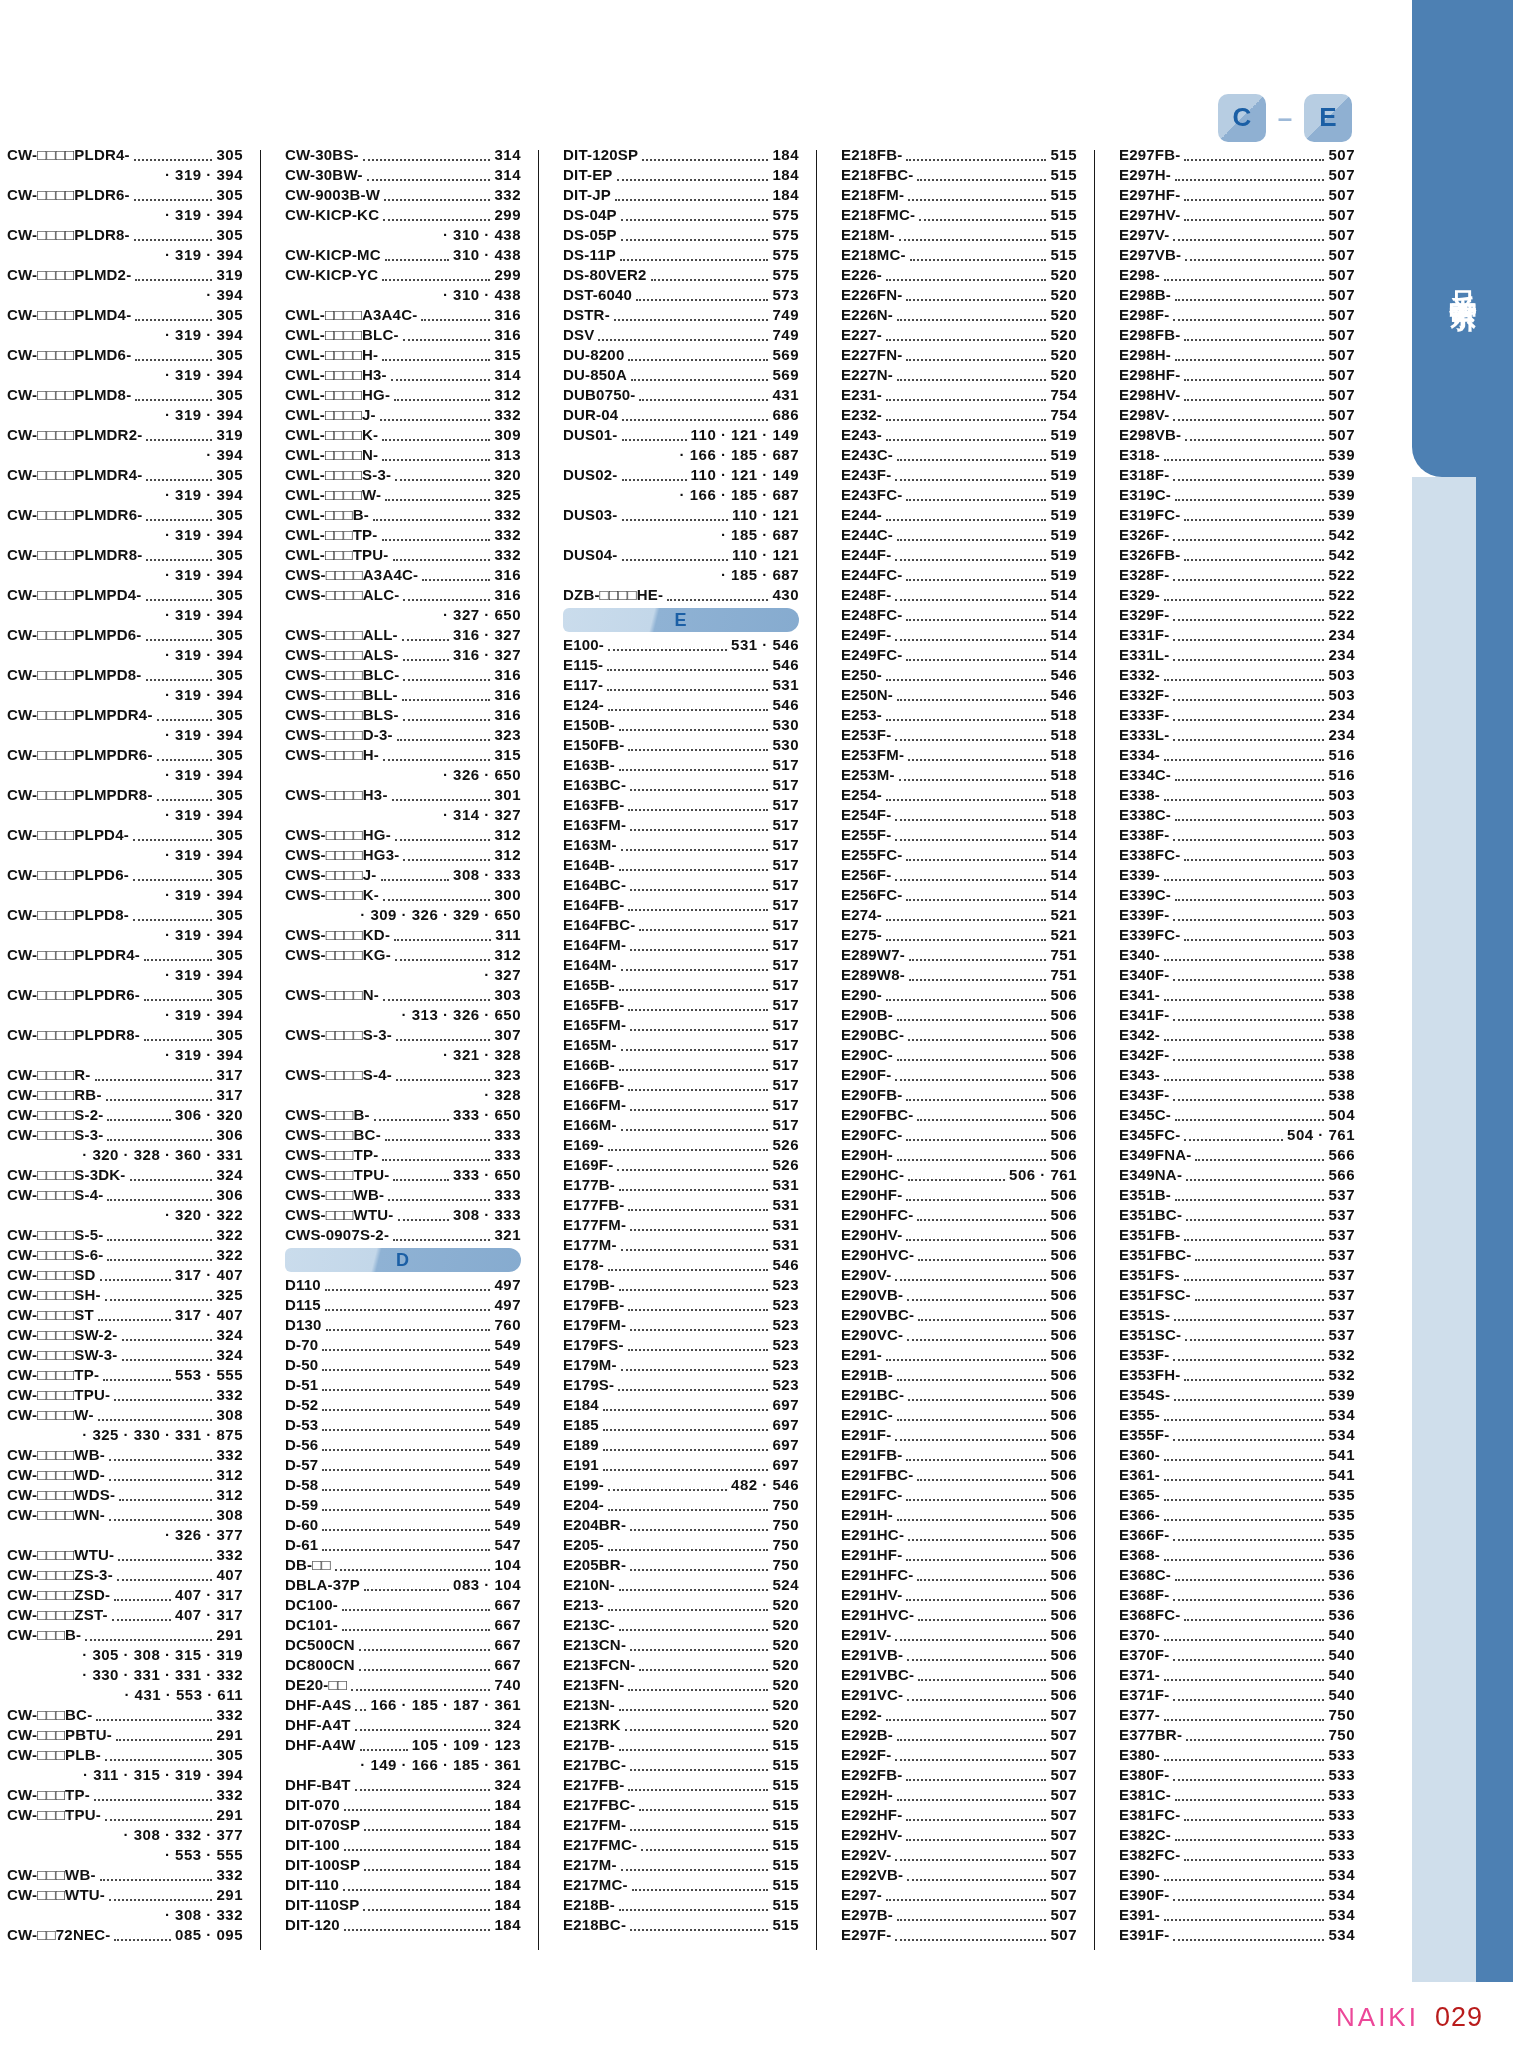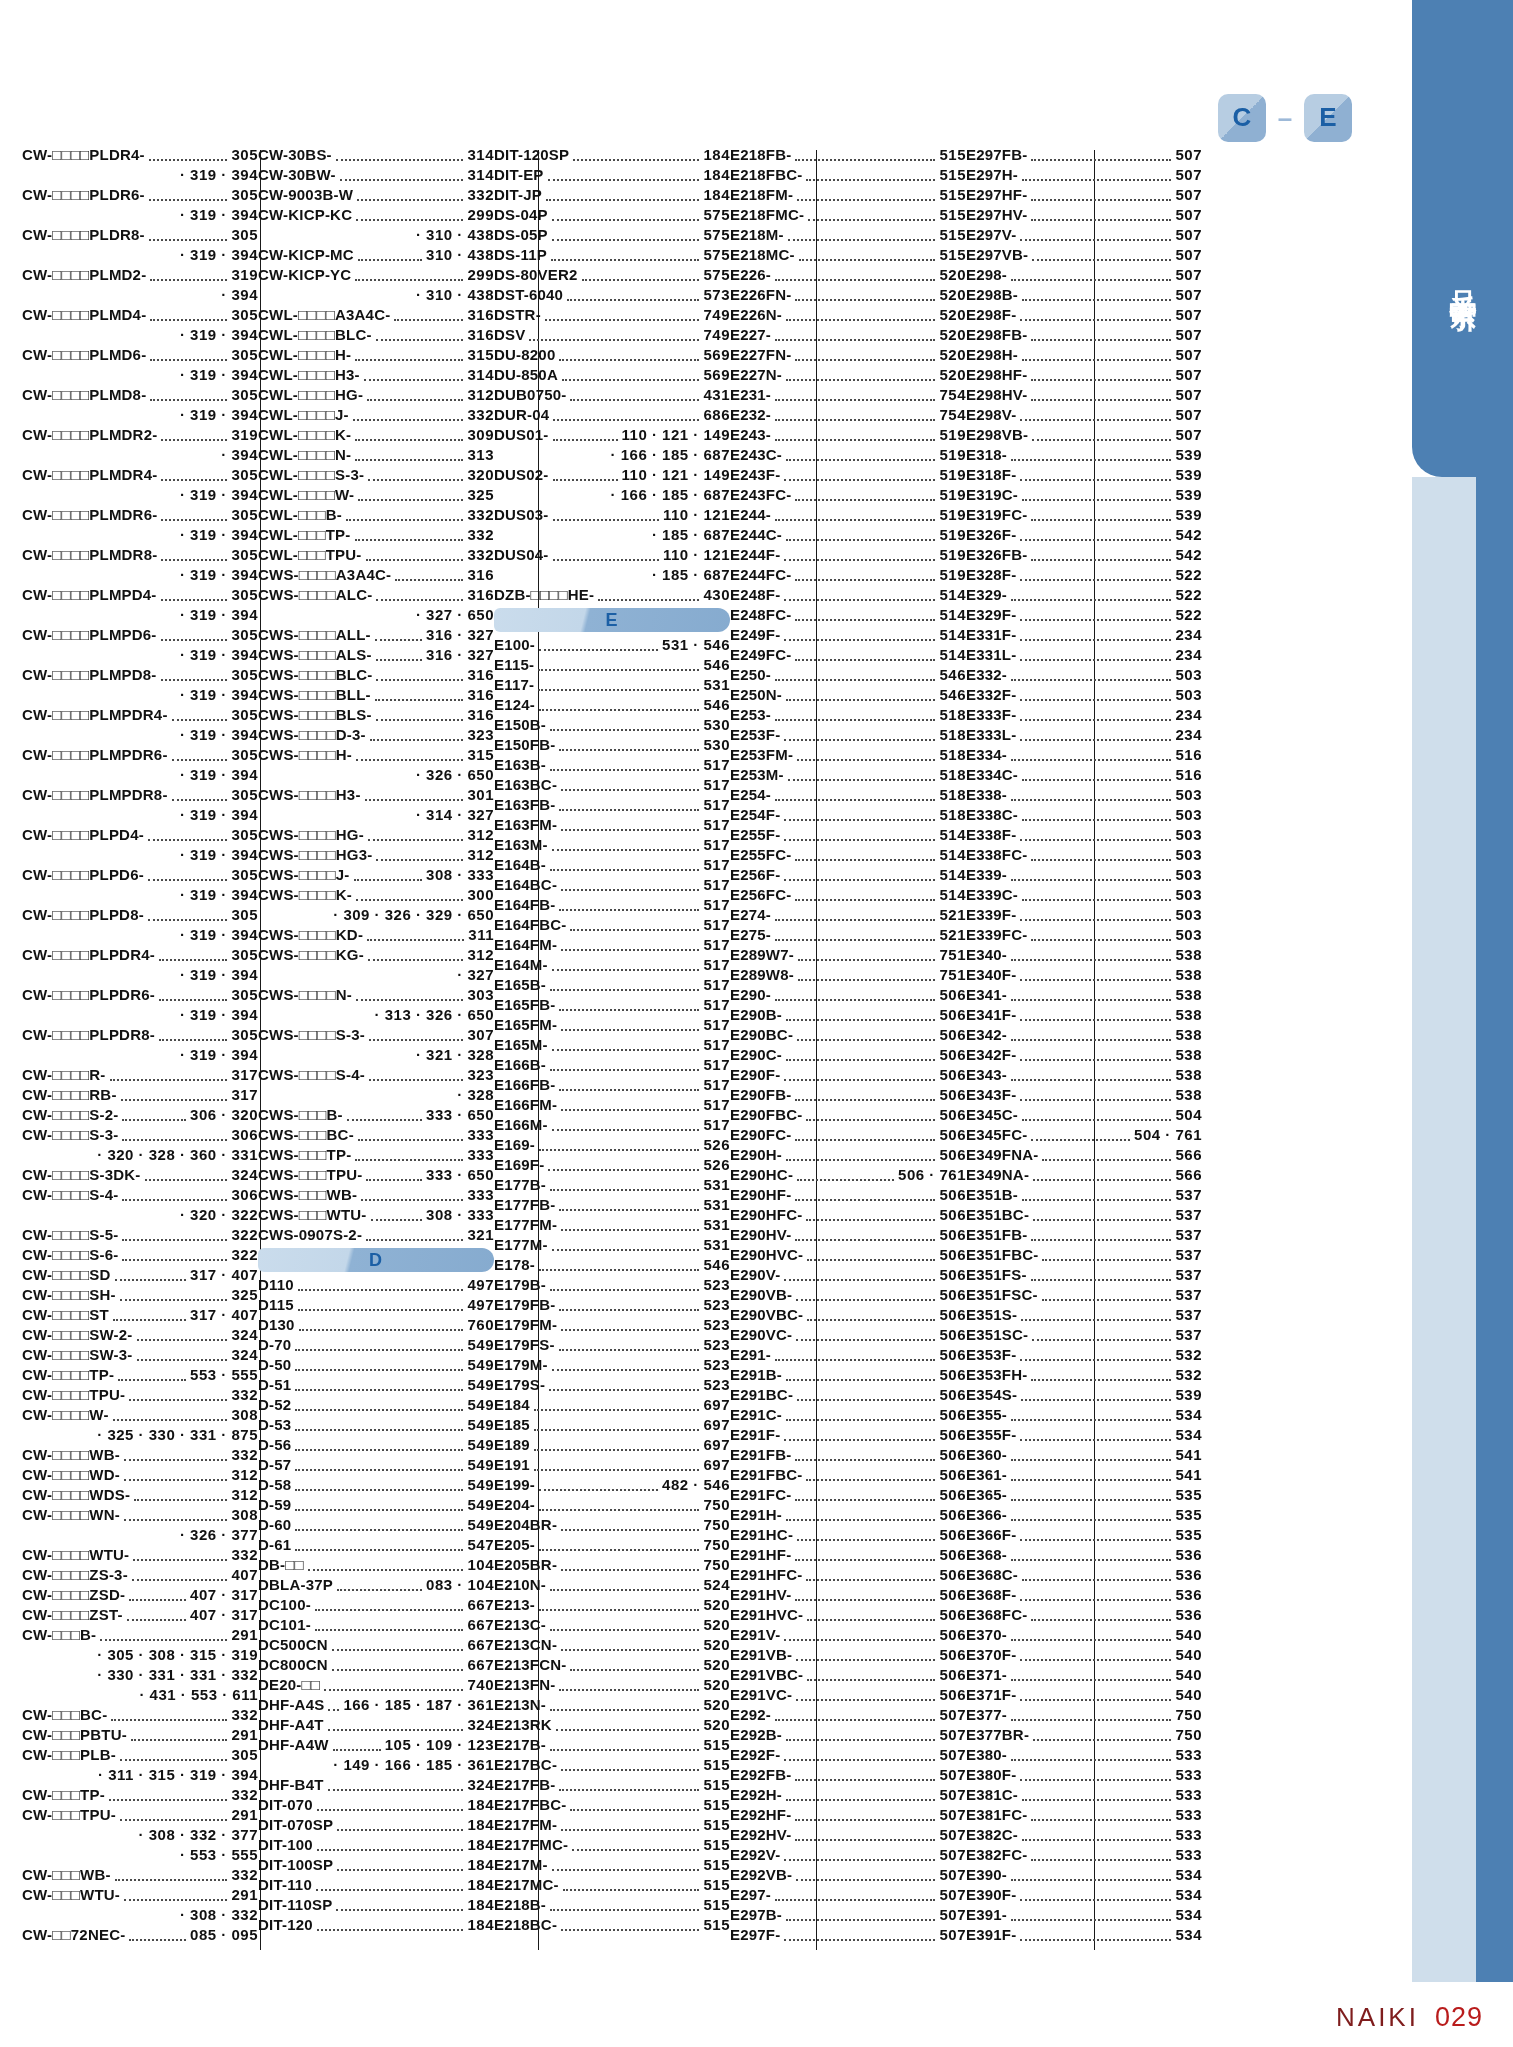--- a/index.html
+++ b/index.html
@@ -28,22 +28,22 @@
   .range-tabs{position:absolute;left:1218px;top:93px;width:134px;height:49px;display:flex;align-items:center;}
   .badge{
     width:48px;height:48px;border-radius:10px;
     background:linear-gradient(to bottom right,#b7cde2 0%,#b7cde2 50%,#8fb0d2 50%,#8fb0d2 100%);
     display:flex;align-items:center;justify-content:center;
     color:#1b5fa5;font-weight:bold;font-size:26px;
   }
   .range-dash{flex:1;text-align:center;color:#9db9d8;font-weight:bold;font-size:26px;line-height:48px;}
   
   .index-wrap{
-    position:absolute;left:22px;top:145px;width:1348px;
-    display:grid;grid-template-columns:repeat(5,236px);align-items:start;
+    position:absolute;left:7px;top:145px;width:1348px;
+    display:grid;grid-template-columns:repeat(5,236px);column-gap:42px;align-items:start;
   }
   .divider{position:absolute;top:150px;height:1800px;width:1px;background:#1a1a1a;}
   .d1{left:260px;} .d2{left:538px;} .d3{left:816px;} .d4{left:1094px;}
   .col{width:236px;}
   .row{
     height:20px;display:flex;align-items:baseline;white-space:nowrap;
     font-size:15px;font-weight:bold;color:#111;line-height:20px;
   }
   .row .code{flex:0 0 auto;letter-spacing:0.2px;}
   .row .lead{
@@ -56,21 +56,21 @@
   .section-bar{
     width:100%;height:24px;border-radius:6px 12px 12px 6px;
     background:linear-gradient(104deg,#cadcec 0%,#c3d7e9 38%,#8fb2d4 40%,#86abcf 100%);
     display:flex;align-items:center;justify-content:center;
     color:#1b5fa5;font-weight:bold;font-size:18px;letter-spacing:1px;
   }
   
   .footer{
     position:absolute;right:30px;top:2002px;display:flex;align-items:baseline;gap:16px;
   }
-  .brand{color:#7f1d1d;font-size:26px;letter-spacing:3px;font-weight:400;}
+  .brand{color:#ec4899;font-size:26px;letter-spacing:3px;font-weight:400;}
   .pageno{color:#b91c1c;font-size:27px;font-weight:500;letter-spacing:1px;}
 </style>
 </head>
 <body>
 
 <div class="side-strip-dark"></div>
 <div class="side-strip-light"></div>
 <div class="side-tab">
   <span class="vtext">品番索引</span>
 </div>

